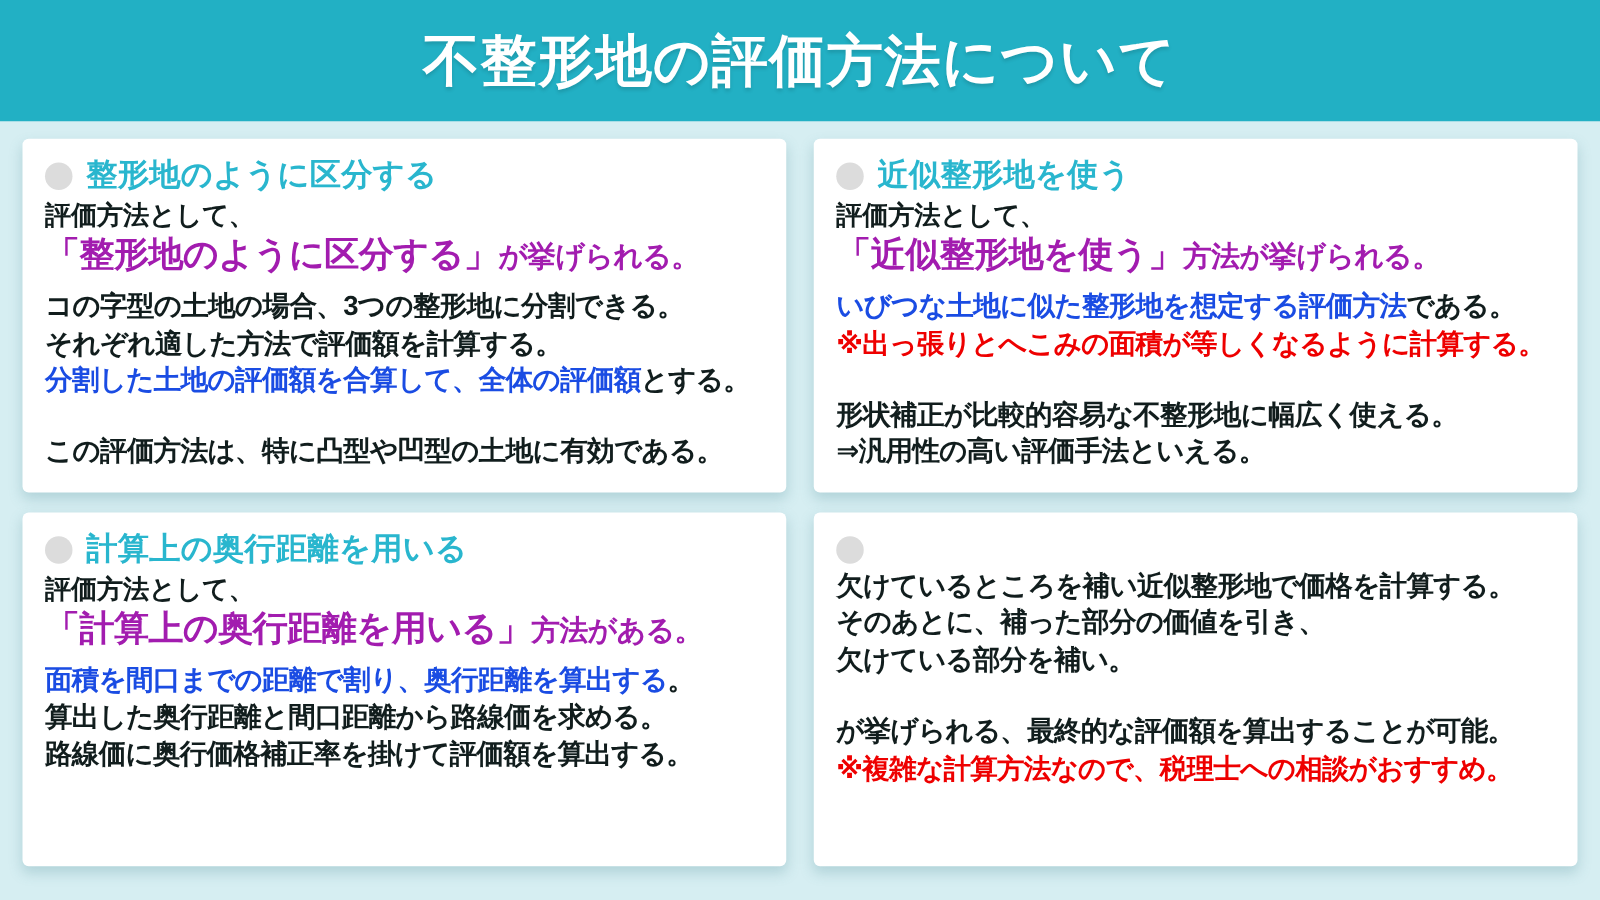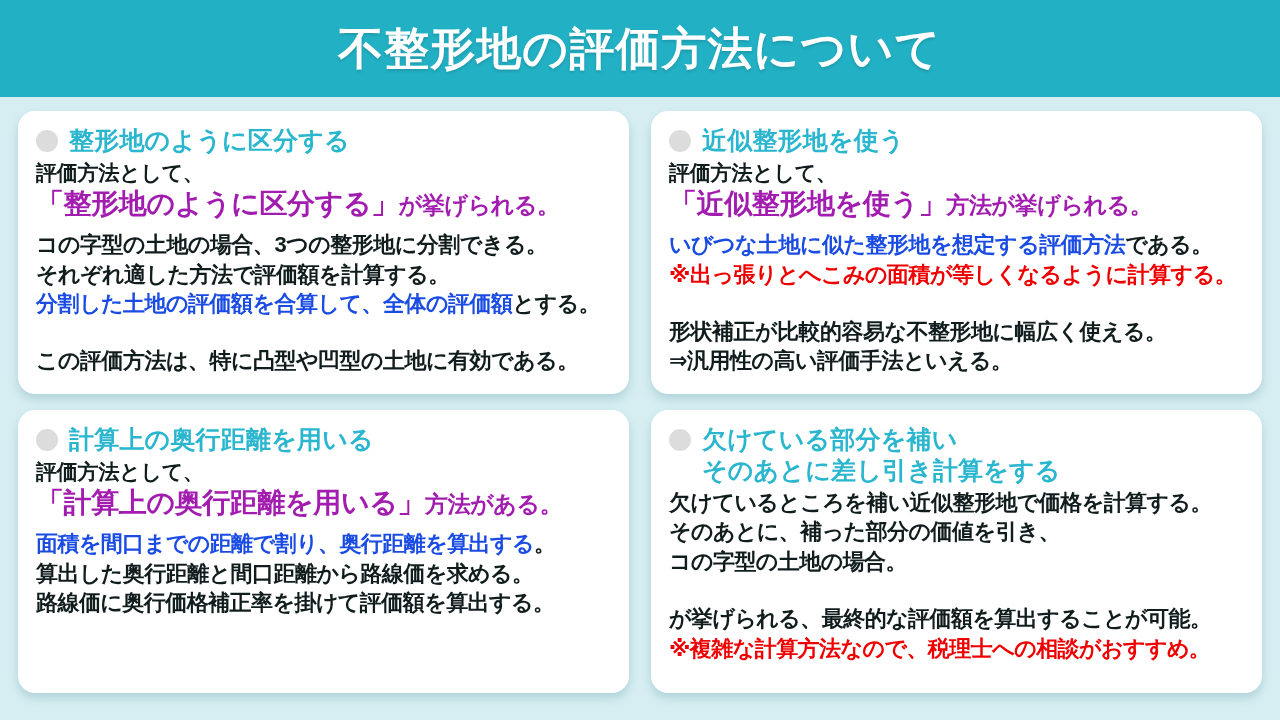--- a/index.html
+++ b/index.html
@@ -38,21 +38,21 @@
     display:grid;
     grid-template-columns:1fr 1fr;
     grid-template-rows:1fr 1fr;
     column-gap:22px;
     row-gap:16px;
     height:612px;
   }
 
   .card {
     background:#ffffff;
-    border-radius:17px;
+    border-radius:5px;
     box-shadow:0 5px 10px rgba(80,140,150,.28);
     padding:14px 18px 8px 18px;
     overflow:hidden;
     position:relative;
   }
 
   
   .card-head {
     display:flex;
     align-items:flex-start;
@@ -182,28 +182,26 @@
           <span class="line"><span class="blue">面積を間口までの距離で割り、奥行距離を算出する</span><span class="blk">。</span></span>
           <span class="line"><span class="blk">算出した奥行距離と間口距離から路線価を求める。</span></span>
           <span class="line"><span class="blk">路線価に奥行価格補正率を掛けて評価額を算出する。</span></span>
         </div>
       </div>
   </div>
 
   <div class="card card-4">
     <div class="card-head">
       <span class="bullet"></span>
-      <span class="card-title" style="white-space: pre-line;">欠けている部分を補い
-そのあとに差し引き計算をする</span>
     </div>
     <div class="card-body">
         <div class="para">
           <span class="line"><span class="blk">欠けているところを補い近似整形地で価格を計算する。</span></span>
           <span class="line"><span class="blk">そのあとに、補った部分の価値を引き、</span></span>
-          <span class="line"><span class="blk">コの字型の土地の場合。</span></span>
+          <span class="line"><span class="blk">欠けている部分を補い。</span></span>
         </div>
         <div class="para">
           <span class="line"><span class="blk">が挙げられる、最終的な評価額を算出することが可能。</span></span>
           <span class="line"><span class="red">※複雑な計算方法なので、税理士への相談がおすすめ。</span></span>
         </div>
       </div>
   </div>
 
 </div>
 

